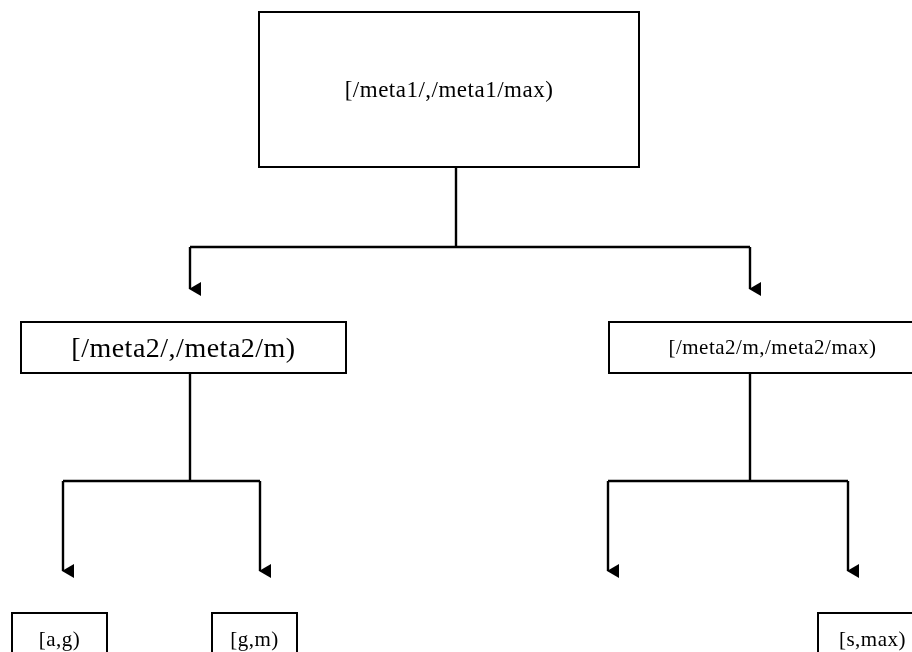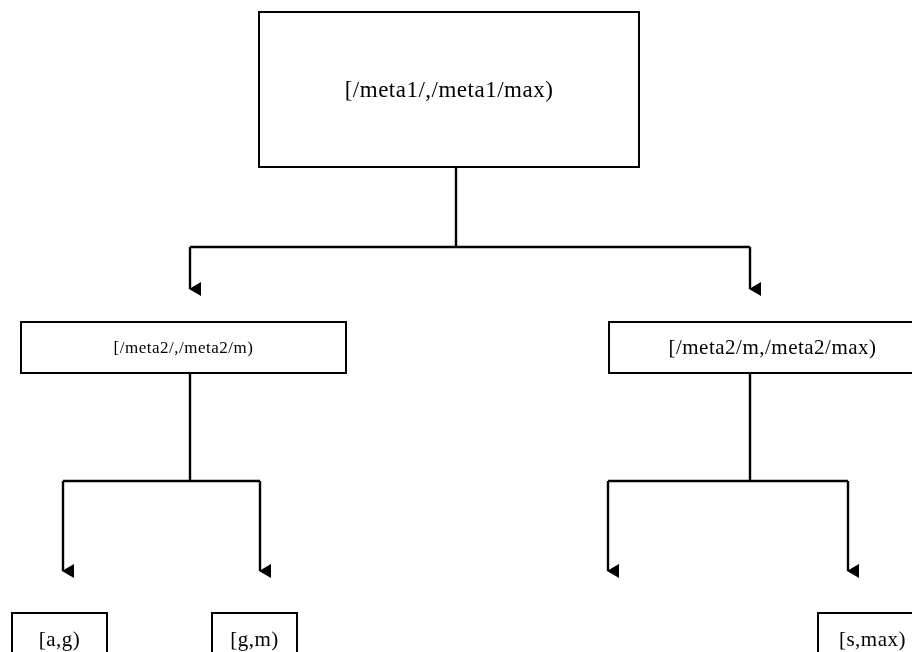--- a/index.html
+++ b/index.html
@@ -44,21 +44,21 @@
     width: 382px;
     height: 157px;
     font-size: 23px;
     letter-spacing: 0.5px;
   }
   .node-mid-left {
     left: 20px;
     top: 321px;
     width: 327px;
     height: 53px;
-    font-size: 17px;
+    font-size: 28px;
     letter-spacing: 0.5px;
   }
   .node-mid-right {
     left: 608px;
     top: 321px;
     width: 329px;
     height: 53px;
     font-size: 21px;
     letter-spacing: 0.5px;
   }

